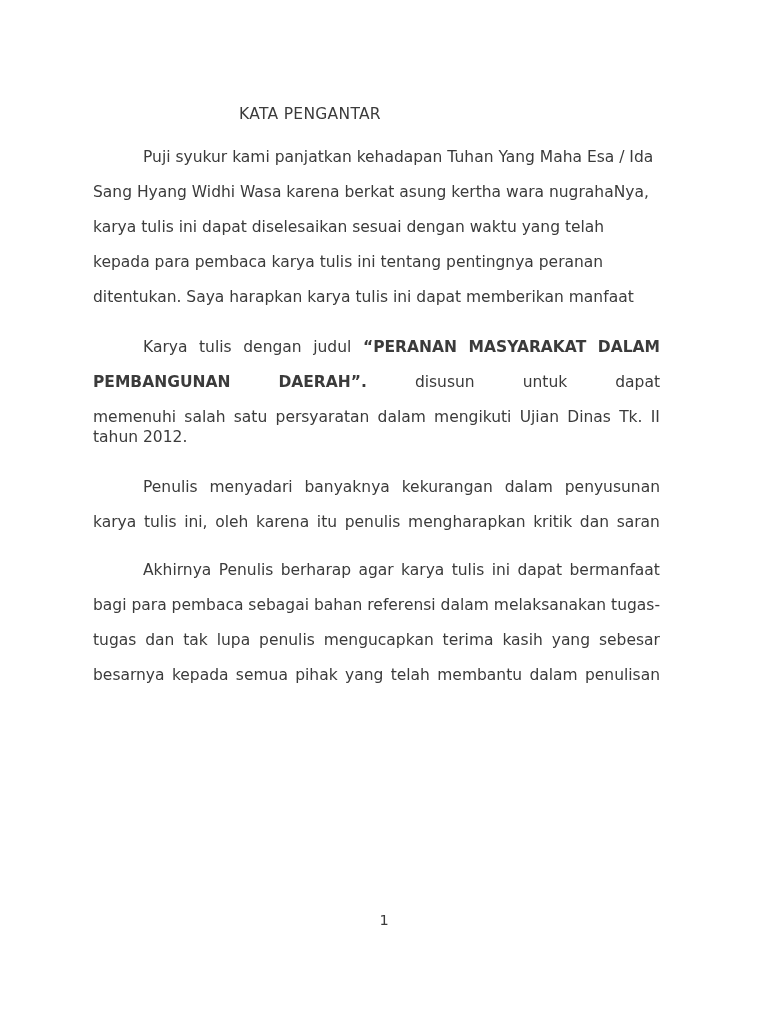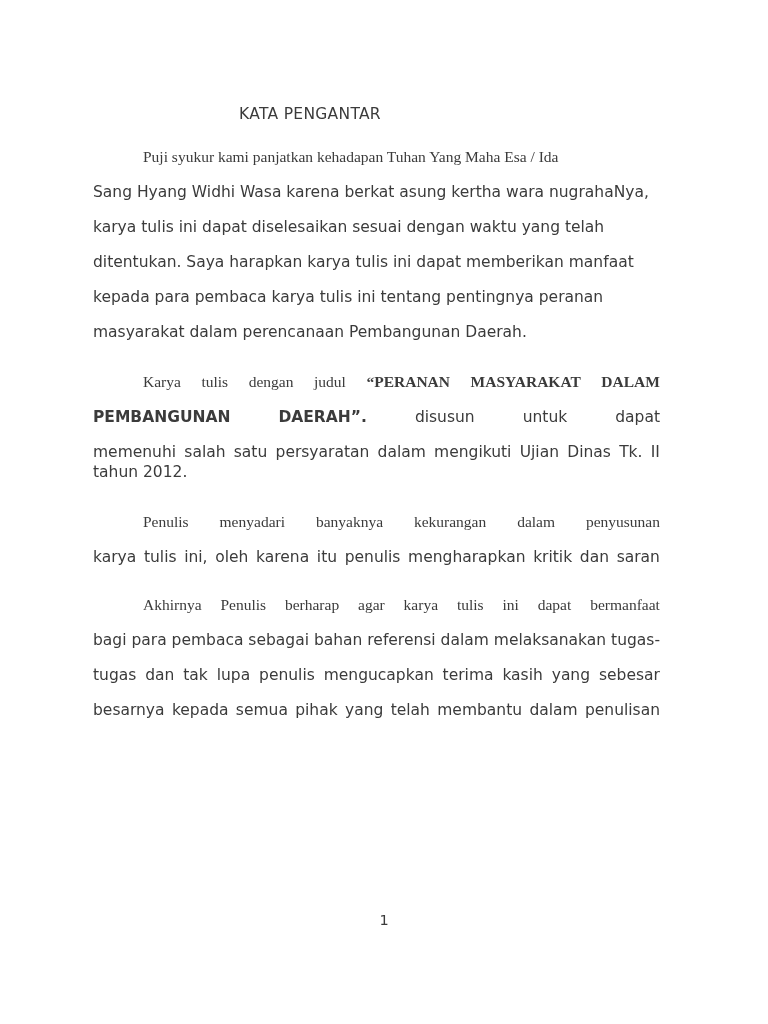--- a/index.html
+++ b/index.html
@@ -39,21 +39,21 @@
     height: 35px;
     line-height: 20px;
     white-space: nowrap;
   }
   .line.just {
     display: flex;
     justify-content: space-between;
     white-space: normal;
     align-items: flex-end;
   }
-  .line.ind { padding-left: 50px; font-family: Liberation Serif, serif; }
+  .line.ind { padding-left: 50px; }
   .bold { font-weight: bold; }
   .page-number {
     position: absolute;
     top: 911px;
     left: 0;
     width: 768px;
     text-align: center;
     font-size: 14.5px;
     line-height: 18px;
   }
@@ -62,23 +62,22 @@
 <body>
 
 <div class="page">
   <div class="doc-title">KATA PENGANTAR</div>
 
   <div class="content">
       <div class="para">
         <div class="line ind"><span>Puji syukur kami panjatkan kehadapan Tuhan Yang Maha Esa / Ida</span></div>
         <div class="line"><span>Sang Hyang Widhi Wasa karena berkat asung kertha wara nugrahaNya,</span></div>
         <div class="line"><span>karya tulis ini dapat diselesaikan sesuai dengan waktu yang telah</span></div>
+        <div class="line"><span>kepada para pembaca karya tulis ini tentang pentingnya peranan</span></div>
         <div class="line"><span>ditentukan. Saya harapkan karya tulis ini dapat memberikan manfaat</span></div>
-        <div class="line"><span>kepada para pembaca karya tulis ini tentang pentingnya peranan</span></div>
-        <div class="line"><span>masyarakat dalam perencanaan Pembangunan Daerah.</span></div>
       </div>
       <div class="para">
         <div class="line just ind">
           <span>Karya</span>
           <span>tulis</span>
           <span>dengan</span>
           <span>judul</span>
           <span class="bold">“PERANAN</span>
           <span class="bold">MASYARAKAT</span>
           <span class="bold">DALAM</span>

